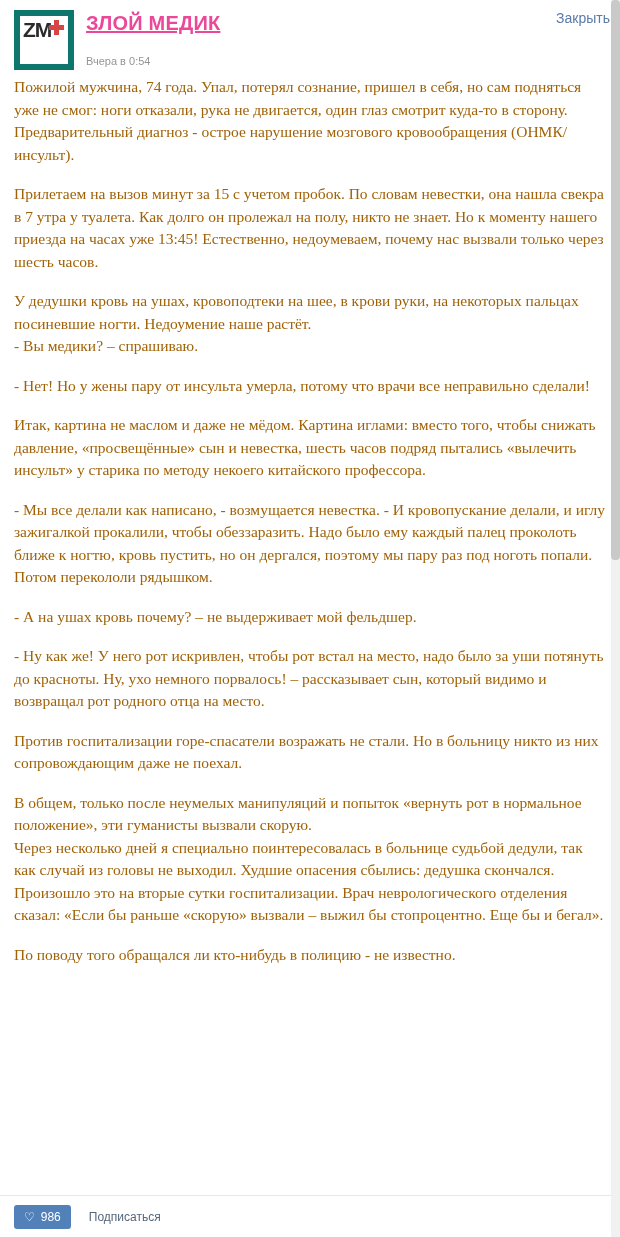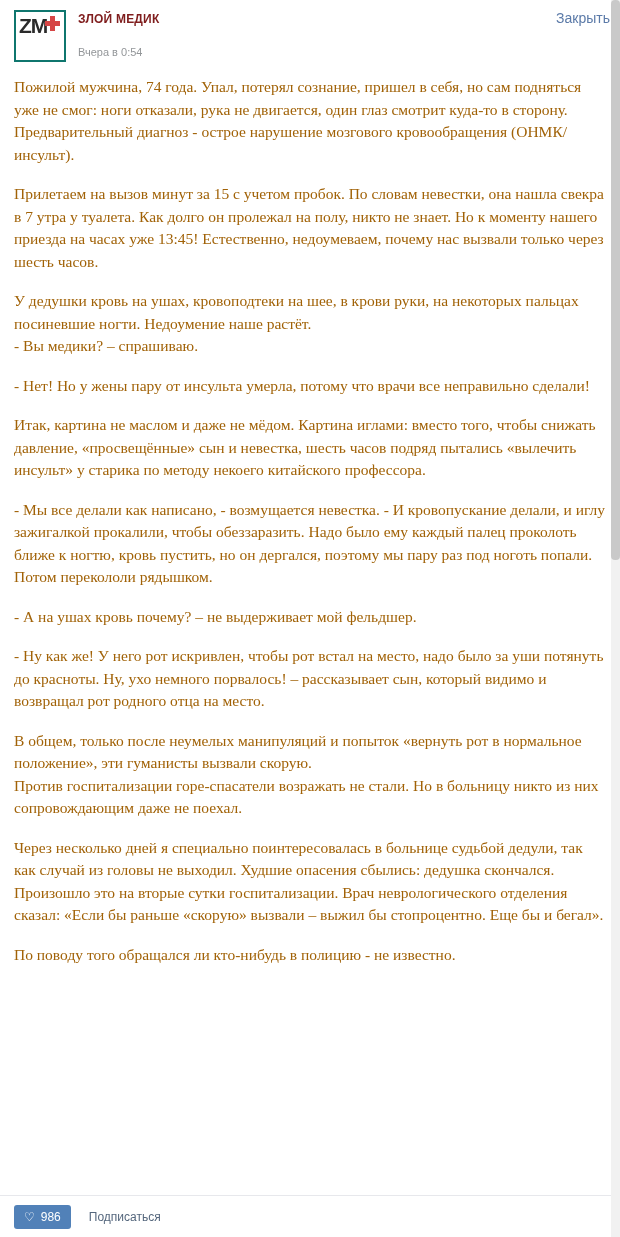--- a/index.html
+++ b/index.html
@@ -30,21 +30,21 @@
     padding: 10px 14px 0 14px;
     box-sizing: border-box;
     display: flex;
     align-items: flex-start;
   }
   .avatar {
     width: 48px;
     height: 48px;
     flex: 0 0 48px;
     background: #ffffff;
-    border: 2px solid #0f766e;
+    border: 6px solid #0f766e;
     position: relative;
     overflow: hidden;
   }
   .avatar .zm {
     position: absolute;
     left: 3px;
     top: 4px;
     font-family: "Liberation Sans", sans-serif;
     font-weight: bold;
     font-size: 21px;
@@ -73,23 +73,24 @@
   .avatar .cross:after {
     left: 0; top: 5px; width: 15px; height: 5px;
   }
   .head-text {
     margin-left: 12px;
     padding-top: 2px;
   }
   .head-title {
     font-family: "Liberation Sans", sans-serif;
     font-weight: bold;
-    font-size: 12px;
-    color: #7f1d1d;
+    font-size: 20px;
+    color: #ec4899;
     letter-spacing: 0.2px;
+    text-decoration: underline;
   }
   .head-sub {
     font-family: "Liberation Sans", sans-serif;
     font-size: 11px;
     color: #939699;
     margin-top: 20px;
   }
   .close-link {
     position: absolute;
     right: 10px;
@@ -196,22 +197,22 @@
   <div class="content">
     <p class="para">Пожилой мужчина, 74 года. Упал, потерял сознание, пришел в себя, но сам подняться уже не смог: ноги отказали, рука не двигается, один глаз смотрит куда-то в сторону. Предварительный диагноз - острое нарушение мозгового кровообращения (ОНМК/инсульт).</p>
     <p class="para">Прилетаем на вызов минут за 15 с учетом пробок. По словам невестки, она нашла свекра в 7 утра у туалета. Как долго он пролежал на полу, никто не знает. Но к моменту нашего приезда на часах уже 13:45! Естественно, недоумеваем, почему нас вызвали только через шесть часов.</p>
     <p class="para tight">У дедушки кровь на ушах, кровоподтеки на шее, в крови руки, на некоторых пальцах посиневшие ногти. Недоумение наше растёт.</p>
     <p class="para">- Вы медики? – спрашиваю.</p>
     <p class="para">- Нет! Но у жены пару от инсульта умерла, потому что врачи все неправильно сделали!</p>
     <p class="para">Итак, картина не маслом и даже не мёдом. Картина иглами: вместо того, чтобы снижать давление, «просвещённые» сын и невестка, шесть часов подряд пытались «вылечить инсульт» у старика по методу некоего китайского профессора.</p>
     <p class="para">- Мы все делали как написано, - возмущается невестка. - И кровопускание делали, и иглу зажигалкой прокалили, чтобы обеззаразить. Надо было ему каждый палец проколоть ближе к ногтю, кровь пустить, но он дергался, поэтому мы пару раз под ноготь попали. Потом перекололи рядышком.</p>
     <p class="para">- А на ушах кровь почему? – не выдерживает мой фельдшер.</p>
     <p class="para">- Ну как же! У него рот искривлен, чтобы рот встал на место, надо было за уши потянуть до красноты. Ну, ухо немного порвалось! – рассказывает сын, который видимо и возвращал рот родного отца на место.</p>
+    <p class="para">Против госпитализации горе-спасатели возражать не стали. Но в больницу никто из них сопровождающим даже не поехал.</p>
     <p class="para tight">В общем, только после неумелых манипуляций и попыток «вернуть рот в нормальное положение», эти гуманисты вызвали скорую.</p>
-    <p class="para">Против госпитализации горе-спасатели возражать не стали. Но в больницу никто из них сопровождающим даже не поехал.</p>
     <p class="para">Через несколько дней я специально поинтересовалась в больнице судьбой дедули, так как случай из головы не выходил. Худшие опасения сбылись: дедушка скончался. Произошло это на вторые сутки госпитализации. Врач неврологического отделения сказал: «Если бы раньше «скорую» вызвали – выжил бы стопроцентно. Еще бы и бегал».</p>
     <p class="para">По поводу того обращался ли кто-нибудь в полицию - не известно.</p>
   </div>
 
   <div class="footer">
     <div class="like-btn">
       <span class="heart">♡</span>
       <span>986</span>
     </div>
     <div class="subscribe">Подписаться</div>

